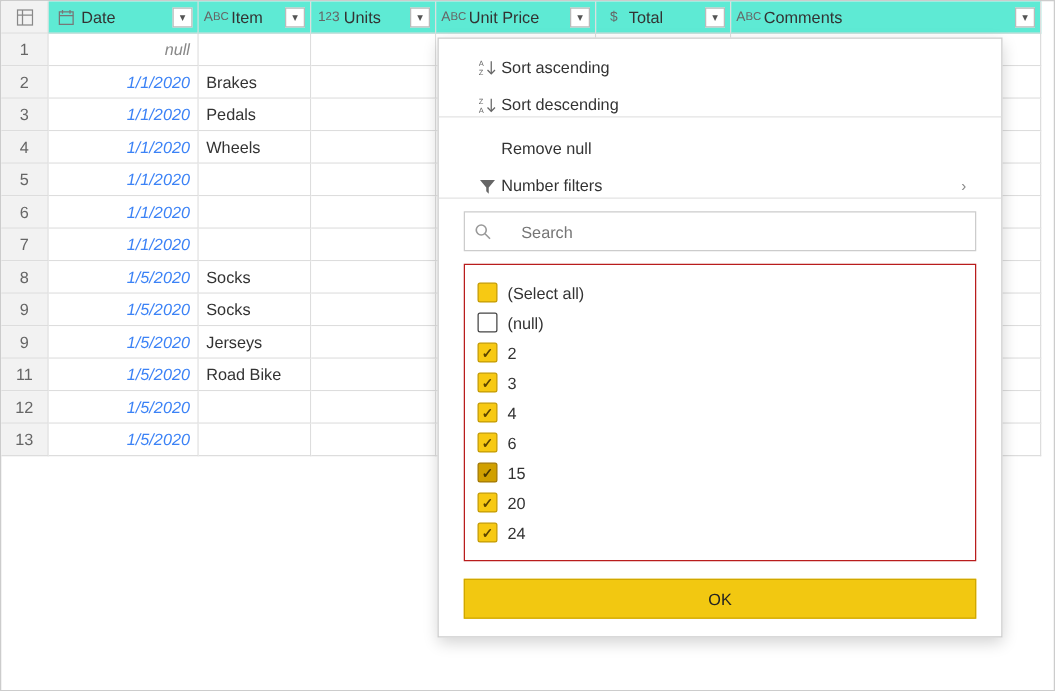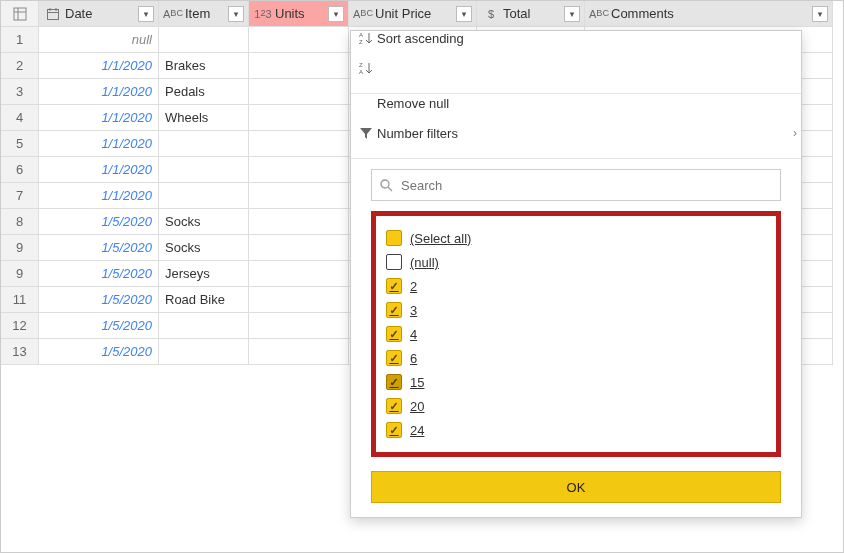--- a/index.html
+++ b/index.html
@@ -35,26 +35,26 @@
     background: #f2f2f2;
     justify-content: center;
   }
   .rownum-cell {
     width: 38px;
     background: #f2f2f2;
     color: #666;
     justify-content: center;
   }
   .hcell {
-    background: #e5e5e5;
+    background: #5eead4;
     position: relative;
     padding: 0 4px 0 4px;
   }
   .hcell.active {
-    background: #fca5a5;
+    background: #5eead4;
   }
   .hcell .type-icon {
     width: 20px;
     display: inline-flex;
     justify-content: center;
     color: #666;
     font-size: 11px;
     margin-right: 2px;
   }
   .hcell .label {
@@ -94,23 +94,23 @@
     top: 30px;
     left: 350px;
     width: 452px;
     background: #fff;
     border: 1px solid #ccc;
     box-shadow: 0 4px 12px rgba(0,0,0,0.18);
     padding-bottom: 14px;
   }
   .menu-item {
     display: flex;
-    align-items: flex-start;
+    align-items: flex-end;
     height: 30px;
-    padding: 0 4px;
+    padding: 0 28px;
     cursor: pointer;
     color: #333;
   }
   .menu-item .micon {
     width: 22px;
     color: #666;
     font-size: 13px;
     display: inline-flex;
     justify-content: center;
   }
@@ -124,35 +124,35 @@
   .search-wrap {
     margin: 10px 20px 10px 20px;
   }
   .search-box {
     border: 1px solid #ccc;
     height: 30px;
     display: flex;
     align-items: center;
     padding: 15px 8px;
     color: #888;
+    gap: 16px;
   }
   .search-box .sicon { margin-right: 6px; font-size: 13px;}
   .search-box input {
     border: none;
     outline: none;
     flex: 1;
     font-size: 13px;
     color: #555;
   }
   .list-box {
     margin: 0 20px;
-    border: 5px solid #b91c1c;
+    border: 1px solid #b91c1c;
     padding: 10px 10px;
     min-height: 230px;
-    text-decoration: underline;
   }
   .check-row {
     display: flex;
     align-items: center;
     height: 24px;
     gap: 8px;
     cursor: pointer;
   }
   .check-row .box {
     width: 16px;
@@ -389,20 +389,21 @@
   </div>
   <div class="menu-item">
     <span class="micon">
       <svg width="14" height="14" viewBox="0 0 14 14">
           <text x="0" y="6" font-size="6" fill="#666">Z</text>
           <text x="0" y="13" font-size="6" fill="#666">A</text>
           <line x1="10" y1="2" x2="10" y2="12" stroke="#666"></line>
           <polyline points="7,9 10,12 13,9" fill="none" stroke="#666"></polyline>
         </svg>
     </span>
+    <span class="mlabel">Sort descending</span>
   </div>
   <div class="menu-divider"></div>
   <div class="menu-item">
     <span class="micon"></span>
     <span class="mlabel">Remove null</span>
   </div>
   <div class="menu-item">
     <span class="micon">
       <svg width="14" height="14" viewBox="0 0 14 14">
           <polygon points="1,2 13,2 8,8 8,13 6,11 6,8" fill="#666"></polygon>

